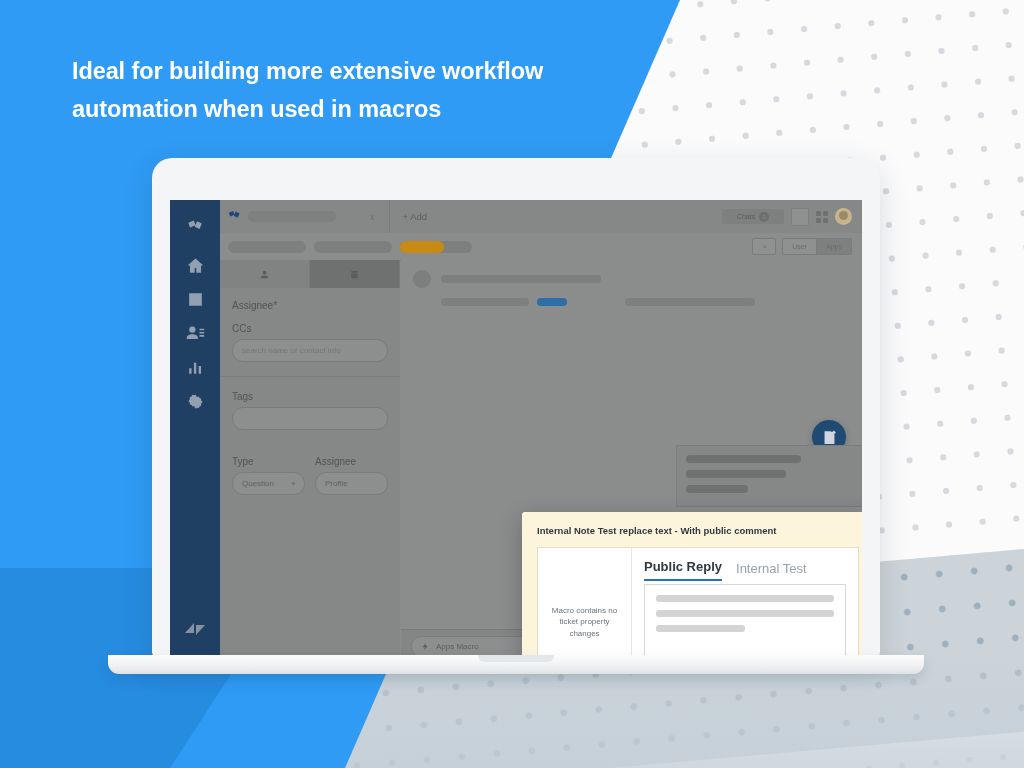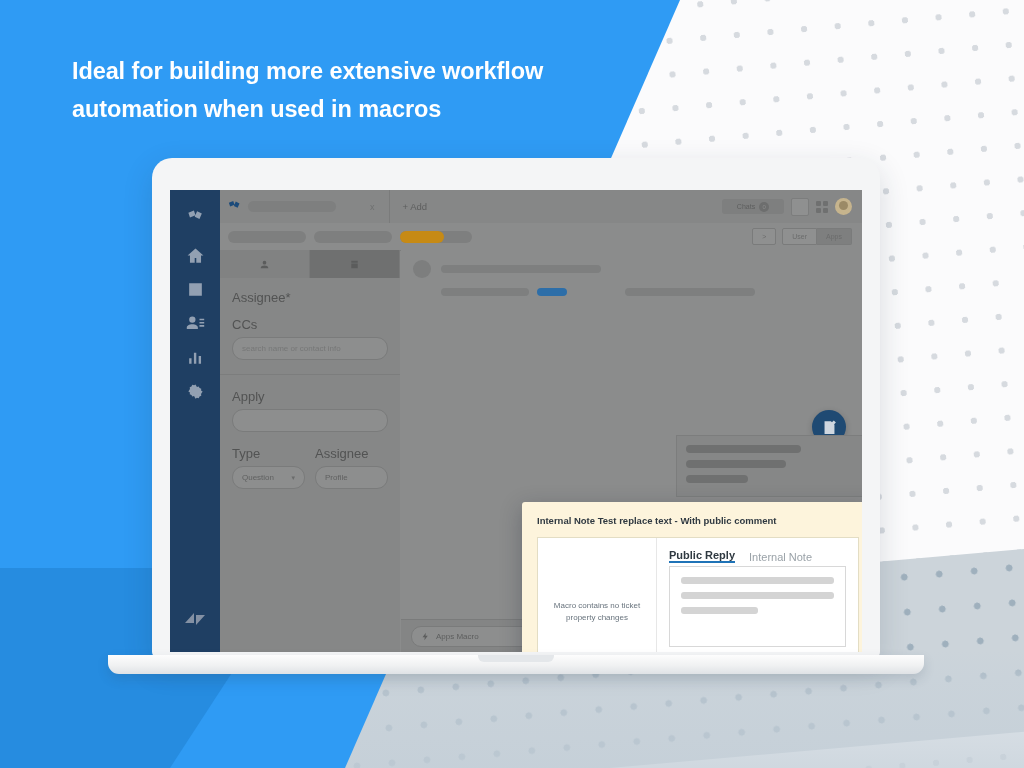--- a/index.html
+++ b/index.html
@@ -63,21 +63,21 @@
 
   
   .laptop-body {
     position: absolute; left: 152px; top: 158px;
     width: 728px; height: 500px;
     background: #f4f5f6;
     border-radius: 20px 20px 6px 6px;
     box-shadow: 0 10px 30px rgba(30,50,70,.16);
   }
   .laptop-screen {
-    position: absolute; left: 170px; top: 190px;
+    position: absolute; left: 170px; top: 200px;
     width: 692px; height: 462px;
     background: #8b8c8c;
     overflow: hidden;
   }
   .laptop-base {
     position: absolute; left: 108px; top: 655px;
     width: 816px; height: 19px;
     background: linear-gradient(180deg,#fdfdfd 0%,#f0f1f2 55%,#dfe2e5 100%);
     border-radius: 0 0 11px 11px;
     box-shadow: 0 5px 12px rgba(40,60,80,.15);
@@ -171,21 +171,21 @@
     flex: 1; display: flex; align-items: center; justify-content: center;
     background: #818282; border-right: 1px solid #797a7a;
   }
   .tt.active { background: #6f7070; }
   .tt svg { width: 11px; height: 11px; fill: #5b5c5c; }
 
   .left-pane {
     position: absolute; left: 0; top: 88px; width: 180px; bottom: 0;
     background: #868787; padding: 12px 12px 0 12px; box-sizing: border-box;
   }
-  .fld-label { color: #525353; font-size: 13px; margin-bottom: 5px; margin-top: 12px; }
+  .fld-label { color: #525353; font-size: 10px; margin-bottom: 5px; margin-top: 12px; }
   .fld-label:first-child { margin-top: 0; }
   .fld-box {
     height: 21px; border: 1px solid #7a7b7b; border-radius: 11px;
     background: #8d8e8e; display: flex; align-items: center; padding: 0 9px;
     color: #606161; font-size: 8px; gap: 6px;
   }
   .fld-box.ph { color: #767777; }
   .divider-row { height:1px; background:#7c7d7d; margin: 14px -12px; }
   .two-col { display: flex; gap: 10px; }
   .two-col > div { flex: 1; }
@@ -268,28 +268,28 @@
   }
   .modal-title {
     color: #2f3941; font-size: 9.5px; font-weight: bold;
     margin-bottom: 11px;
   }
   .modal-body {
     display: flex; height: 148px;
     background: #ffffff; border: 1px solid #e3ddc4;
   }
   .mb-left {
-    width: 119px; border-right: 1px solid #e7e7e7;
+    width: 94px; border-right: 1px solid #e7e7e7;
     display: flex; align-items: center; justify-content: center;
     text-align: center; padding: 0 10px; box-sizing: border-box;
     color: #68737d; font-size: 8px; line-height: 1.45;
   }
   .mb-right { flex: 1; padding: 11px 12px; box-sizing: border-box; }
   .mtabs { display: flex; gap: 14px; align-items: flex-end; }
-  .mtab { font-size: 11px; color: #9aa2a8; }
+  .mtab { font-size: 13px; color: #9aa2a8; padding-bottom: 5px; }
   .mtab.active { color: #2f3941; font-weight: bold; border-bottom: 2.5px solid #1f73b7; }
   .mnote {
     margin-top: 3px; height: 81px; border: 1px solid #d8d8d8;
     padding: 10px 11px; box-sizing: border-box;
   }
   .mline { height: 7px; border-radius: 3px; background: #d4d4d4; margin-bottom: 8px; }
 </style>
 </head>
 <body>
 
@@ -406,26 +406,26 @@
         <div class="left-pane">
           <div class="fld-label">Assignee*</div>
 
           <div class="fld-label">CCs</div>
           <div class="fld-box ph">
             <span>search name or contact info</span>
           </div>
 
           <div class="divider-row"></div>
 
-          <div class="fld-label" style="margin-top:0">Apply</div>
+          <div class="fld-label" style="margin-top:0">Tags</div>
           <div class="fld-box">
             <span></span>
           </div>
 
-          <div class="two-col" style="margin-top:14px">
+          <div class="two-col" style="margin-top:26px">
             <div>
               <div class="fld-label" style="margin-top:0">Type</div>
               <div class="fld-box">
                 <span>Question</span>
                 <span class="caret">▾</span>
               </div>
             </div>
             <div>
               <div class="fld-label" style="margin-top:0">Assignee</div>
               <div class="fld-box">
@@ -510,21 +510,21 @@
       </div>
 
       <div class="modal">
         <div class="modal-title">Internal Note Test replace text - With public comment</div>
 
         <div class="modal-body">
           <div class="mb-left">Macro contains no ticket property changes</div>
           <div class="mb-right">
             <div class="mtabs">
               <div class="mtab active">Public Reply</div>
-              <div class="mtab">Internal Note</div>
+              <div class="mtab">Internal Test</div>
             </div>
             <div class="mnote">
               <div class="mline" style="width:100%"></div>
               <div class="mline" style="width:100%"></div>
               <div class="mline" style="width:50%"></div>
             </div>
           </div>
         </div>
 
       </div>

